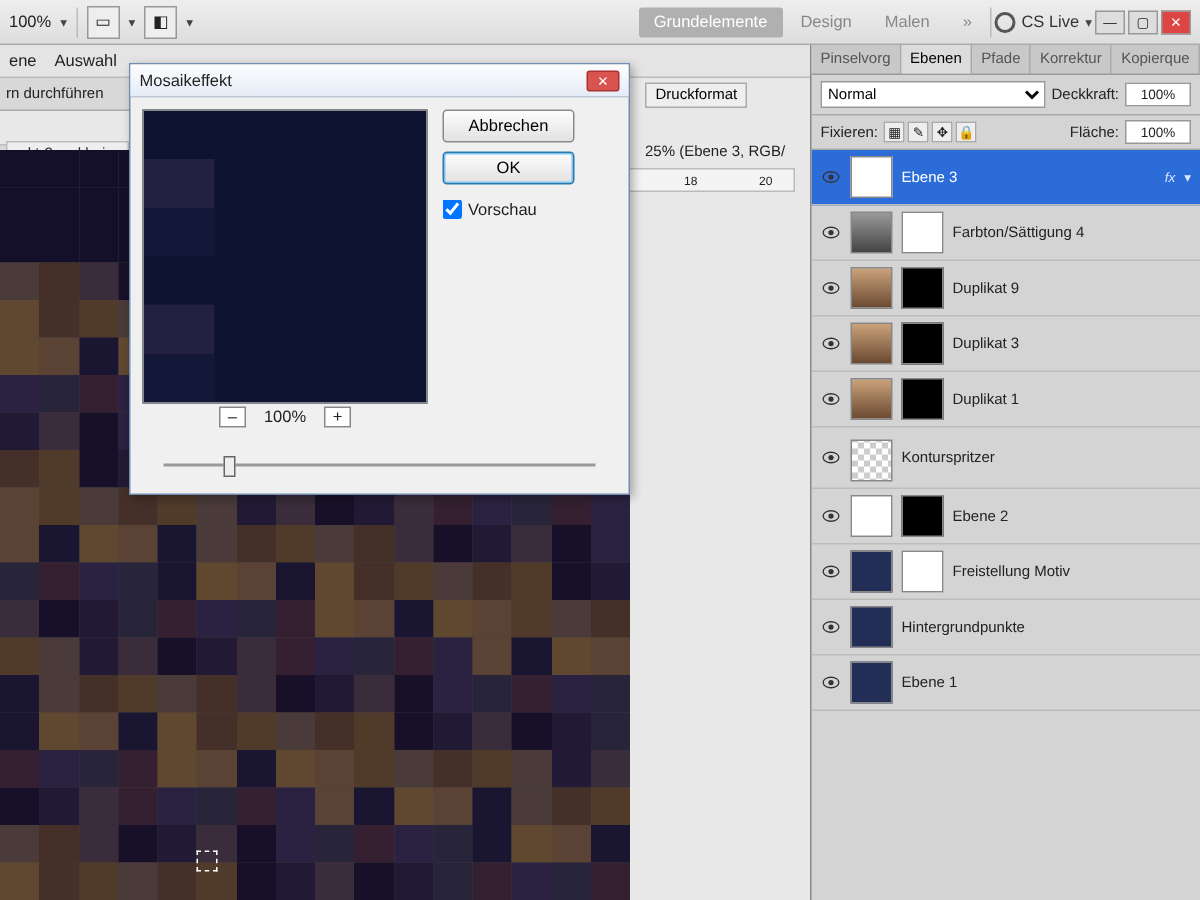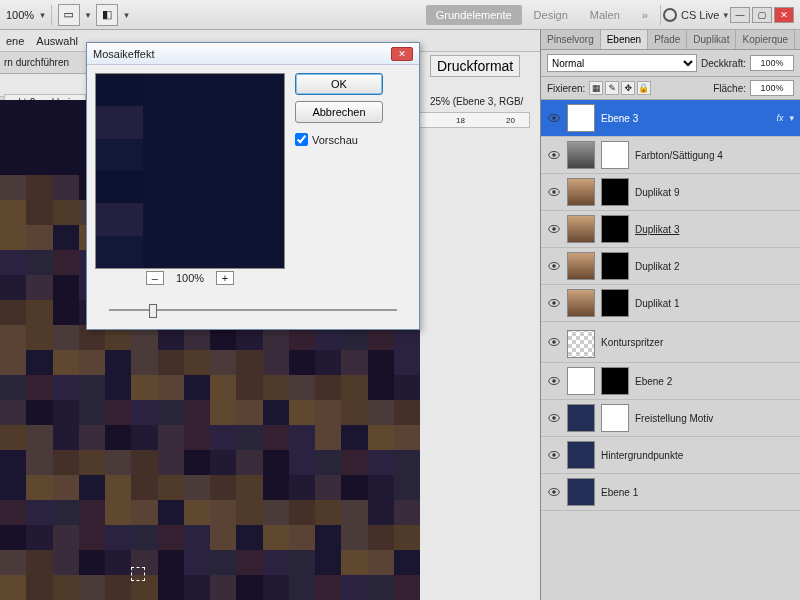--- a/index.html
+++ b/index.html
@@ -23,21 +23,21 @@
 
 
 .tabbar { height:22px; background:#d8d8d8; border-bottom:1px solid #aaa; display:flex; align-items:center; padding:0 4px; font-size:10px; gap:4px; }
 .tabbar .tab { background:#eee; border:1px solid #bbb; padding:2px 8px; border-bottom:none; }
 
 
 .canvas-wrap { position:absolute; left:0; top:100px; width:420px; height:500px; background:#444; }
 .ruler-h { position:absolute; left:0; top:76px; width:530px; height:16px; background:#f4f4f4; border:1px solid #bbb; font-size:8px; display:flex; align-items:center; }
 .ruler-h span { position:absolute; }
 .doc-status { position:absolute; left:430px; top:55px; display:flex; gap:6px; font-size:11px; }
-.doc-status button { font-size:14px; padding:2px 6px; background:#eee; border:1px solid #aaa; }
+.doc-status button { font-size:10px; padding:2px 6px; background:#eee; border:1px solid #aaa; }
 
 
 .mosaic { width:100%; height:100%; display:grid; grid-template-columns: repeat(16,1fr); grid-template-rows: repeat(20,1fr); }
 .mosaic div { background:#28243a; }
 .selbox { position:absolute; left:131px; top:467px; width:14px; height:14px; border:1px dashed #fff; }
 
 
 .dialog { position:absolute; left:86px; top:42px; width:334px; background:#f0f0f0; border:1px solid #708cb0; box-shadow:2px 2px 6px rgba(0,0,0,.3); }
 .dialog .titlebar { height:22px; background:linear-gradient(#fdfdfd,#e4ecf7); border-bottom:1px solid #c0c8d8; display:flex; align-items:center; padding:0 6px; font-size:11px; }
 .dialog .titlebar .close { margin-left:auto; width:22px; height:14px; background:#d9534f; border:1px solid #a33; display:flex; align-items:center; justify-content:center; color:#fff; font-size:9px; border-radius:2px; }
@@ -72,21 +72,21 @@
 .layer.selected { background:#2b6cd8; color:#fff; }
 .eye { width:14px; height:14px; }
 .eye svg { width:14px; height:14px; }
 .thumb1 { width:28px; height:28px; background:#222e55; border:1px solid #888; }
 .thumb1.white { background:#fff; }
 .thumb1.mask { background:#000; }
 .thumb1.adj { background:linear-gradient(#999,#444); }
 .thumb1.chk { background:repeating-conic-gradient(#ccc 0 25%, #fff 0 50%) 0/8px 8px; }
 .thumb1.person { background:linear-gradient(#caa27a,#6b4a32); }
 .layer .name { flex:1; white-space:nowrap; overflow:hidden; text-overflow:ellipsis; }
-.layer .name.u { text-decoration: underline; }
+.layer .name.u { }
 .arrow-down { font-size:9px; color:#444; }
 .fx { font-size:9px; font-style:italic; color:#555; }
 .layer.selected .fx, .layer.selected .arrow-down { color:#dbe7ff; }
 </style>
 </head>
 <body>
 
 <div class="toolbar">
   <span class="zoom">100%</span>
   <span class="arrow-down">▾</span>
@@ -493,40 +493,40 @@
           <div style="background: rgb(13, 19, 48);"></div>
           <div style="background: rgb(13, 19, 48);"></div>
         </div>
       <div class="zoomrow">
         <span class="zbtn">–</span>
         <span>100%</span>
         <span class="zbtn">+</span>
       </div>
     </div>
     <div class="rightcol">
+      <button class="dlgbtn">Abbrechen</button>
       <button class="dlgbtn ok">OK</button>
-      <button class="dlgbtn">Abbrechen</button>
       <label class="chk">
           <input type="checkbox" checked="" style="">
           <span>Vorschau</span>
         </label>
     </div>
   </div>
   <div class="slider">
     <div class="track"></div>
       <div class="thumb"></div>
   </div>
 </div>
 
 <div class="panels">
   <div class="panel-tabs">
     <div>Pinselvorg</div>
     <div class="active">Ebenen</div>
     <div>Pfade</div>
-    <div>Duplikat</div>
+    <div>Korrektur</div>
     <div>Kopierque</div>
   </div>
   <div class="panel-controls">
     <select><option>Normal</option></select>
     <span>Deckkraft:</span>
     <span class="spin">100%</span>
   </div>
   <div class="lockrow">
     <span>Fixieren:</span>
     <span class="icons">
@@ -576,29 +576,20 @@
         <span class="thumb1 mask"></span>
         <span class="name u">Duplikat 3</span>
       </div>
       <div class="layer">
         <span class="eye"><svg viewBox="0 0 16 16">
             <ellipse cx="8" cy="8" rx="6" ry="4" fill="none" stroke="#333" stroke-width="1"></ellipse>
             <circle cx="8" cy="8" r="2" fill="#333"></circle>
           </svg></span>
         <span class="thumb1 person"></span>
         <span class="thumb1 mask"></span>
-        <span class="name">Duplikat 2</span>
-      </div>
-      <div class="layer">
-        <span class="eye"><svg viewBox="0 0 16 16">
-            <ellipse cx="8" cy="8" rx="6" ry="4" fill="none" stroke="#333" stroke-width="1"></ellipse>
-            <circle cx="8" cy="8" r="2" fill="#333"></circle>
-          </svg></span>
-        <span class="thumb1 person"></span>
-        <span class="thumb1 mask"></span>
         <span class="name">Duplikat 1</span>
       </div>
       <div class="layer">
         <span class="eye"><svg viewBox="0 0 16 16">
             <ellipse cx="8" cy="8" rx="6" ry="4" fill="none" stroke="#333" stroke-width="1"></ellipse>
             <circle cx="8" cy="8" r="2" fill="#333"></circle>
           </svg></span>
         <span class="thumb1 chk"></span>
         <span class="name">Konturspritzer</span>
       </div>

